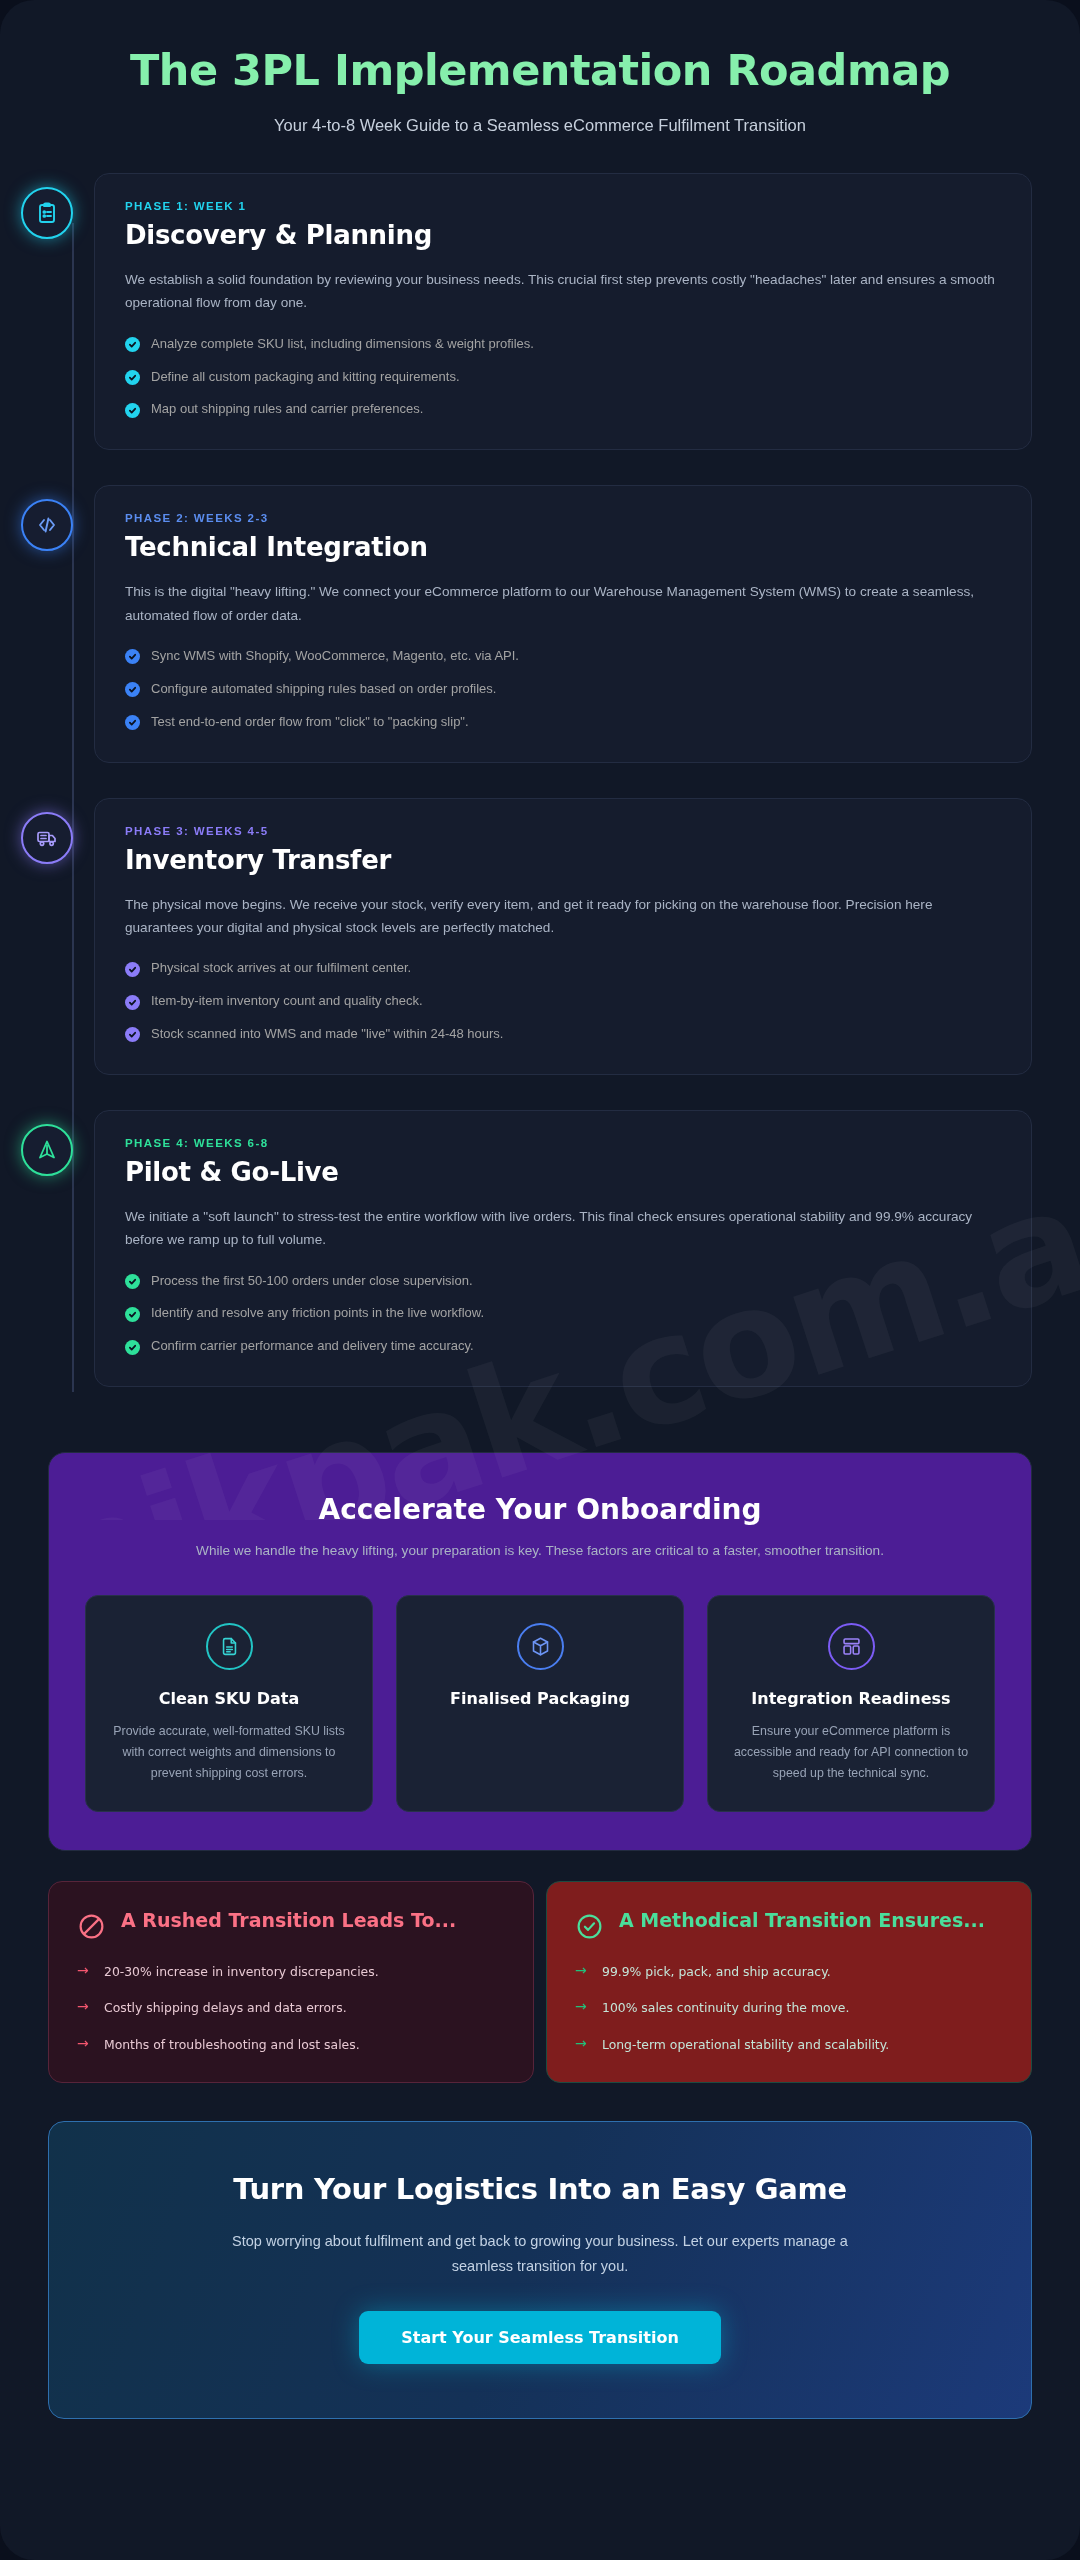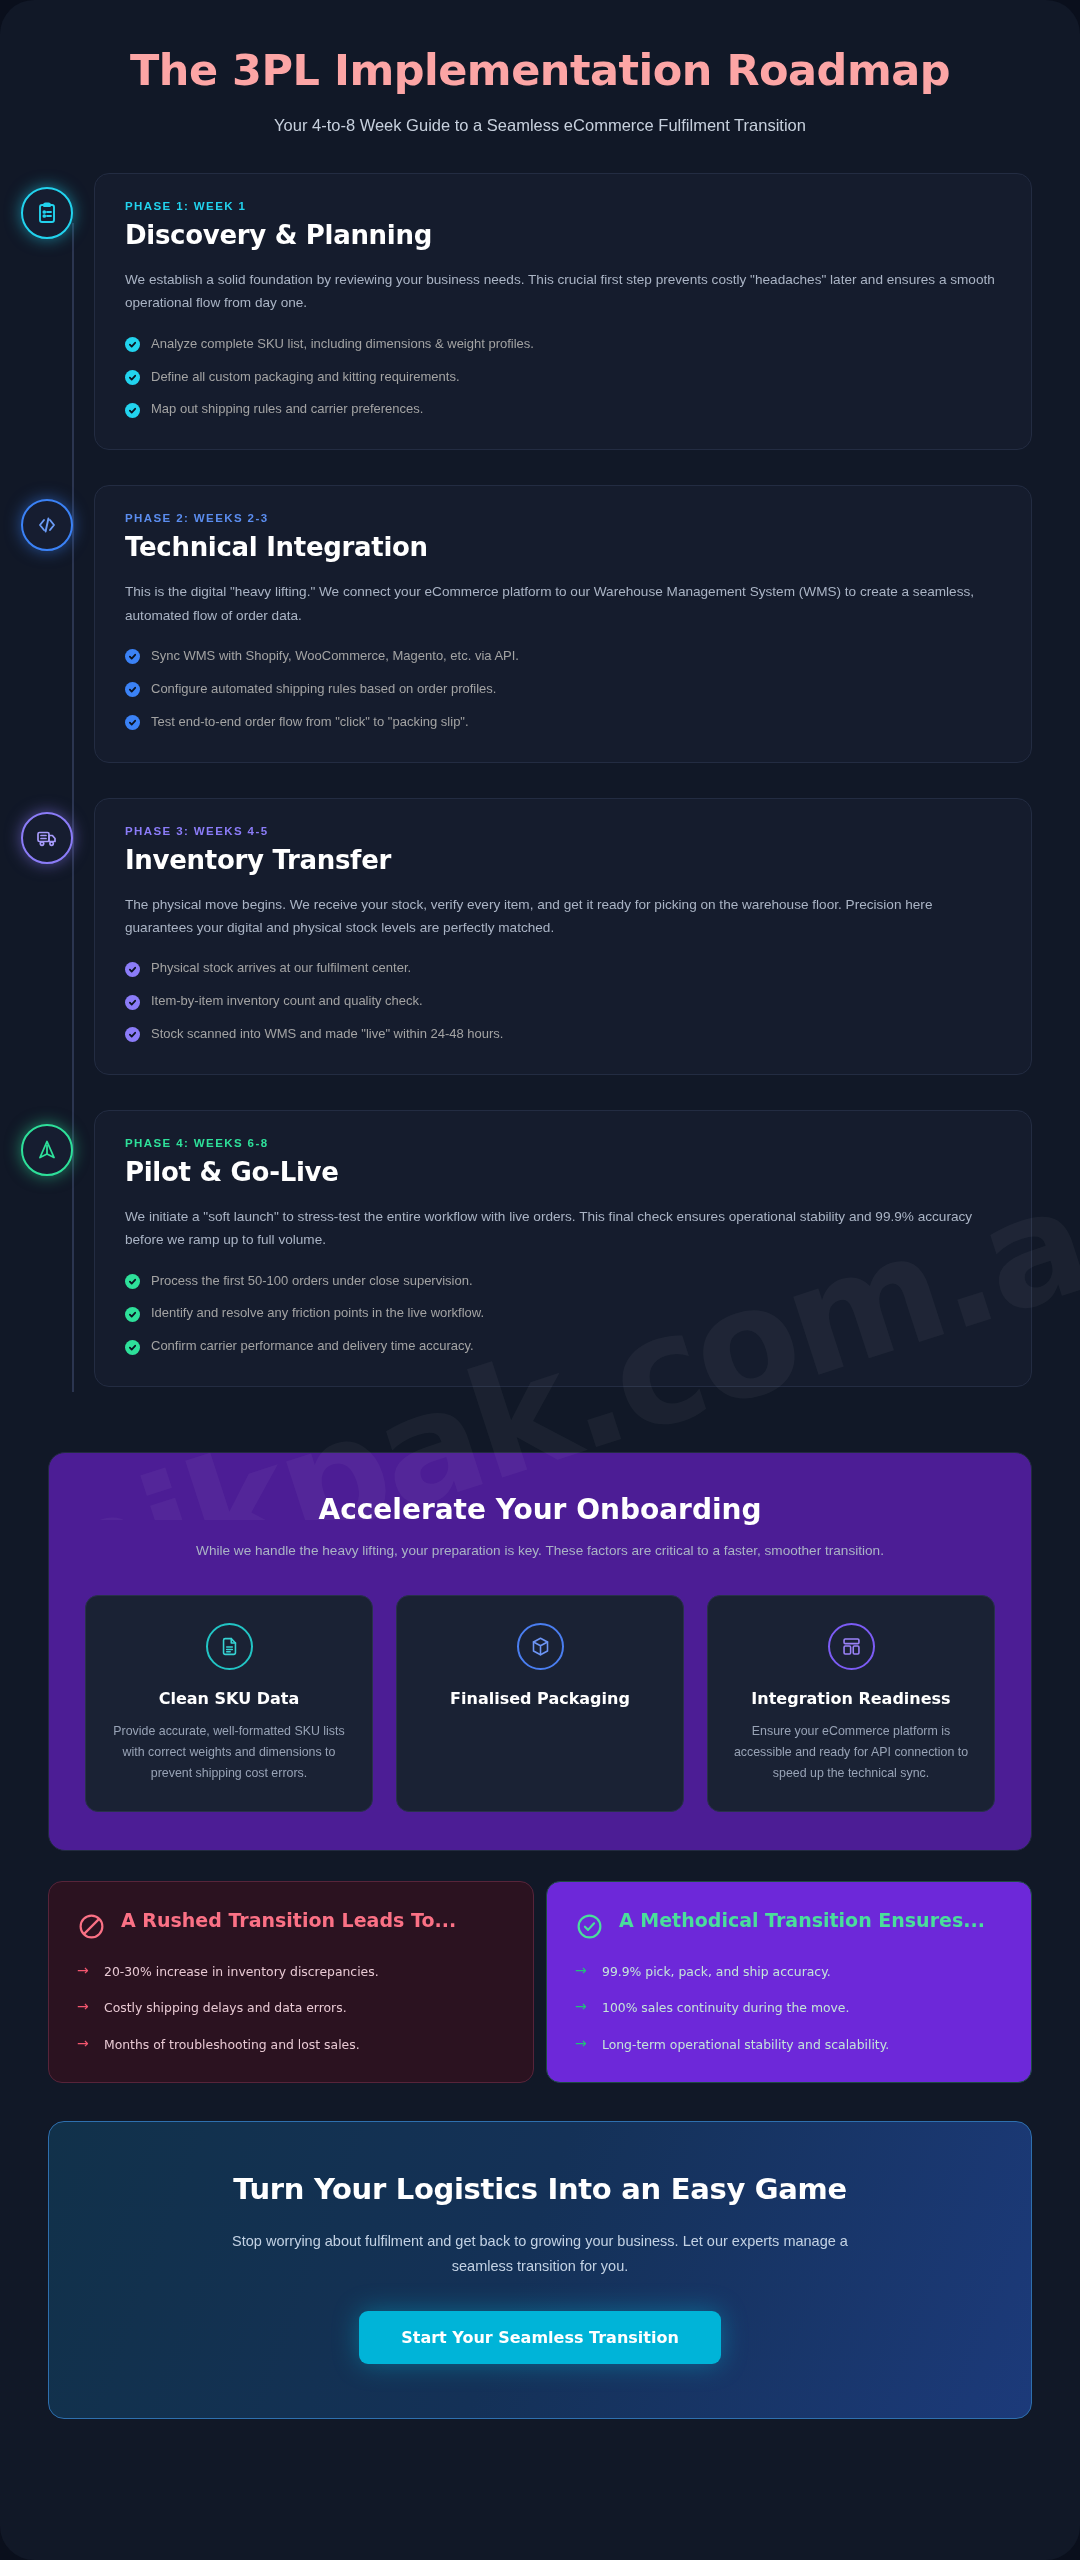--- a/index.html
+++ b/index.html
@@ -47,21 +47,21 @@
   
   #header {
     padding: 46px 70px 0 70px;
     text-align: center;
   }
   #hero-title {
     font-family: "DejaVu Sans", sans-serif;
     font-size: 43px;
     font-weight: 700;
     line-height: 1.14;
-    color: #fca5a5;
+    color: #86efac;
     letter-spacing: -0.5px;
   }
   #hero-sub {
     margin-top: 21px;
     font-size: 16.5px;
     color: #c7d0dd;
     font-weight: 400;
   }
 
   
@@ -219,21 +219,21 @@
     position: relative;
     z-index: 2;
   }
   .cmp-card {
     flex: 1;
     border-radius: 14px;
     border: 1px solid;
     padding: 26px 28px 28px 28px;
   }
   .cmp-bad  { background: #2b1220; border-color: #57243a; }
-  .cmp-good { background: #6d28d9; border-color: #1d4b41; }
+  .cmp-good { background: #7f1d1d; border-color: #1d4b41; }
   .cmp-head {
     display: flex;
     align-items: flex-start;
     gap: 15px;
     margin-bottom: 22px;
   }
   .cmp-head-icon { flex: 0 0 29px; width: 29px; height: 29px; margin-top: 4px; }
   .cmp-title {
     font-family: "DejaVu Sans", sans-serif;
     font-size: 19px;

